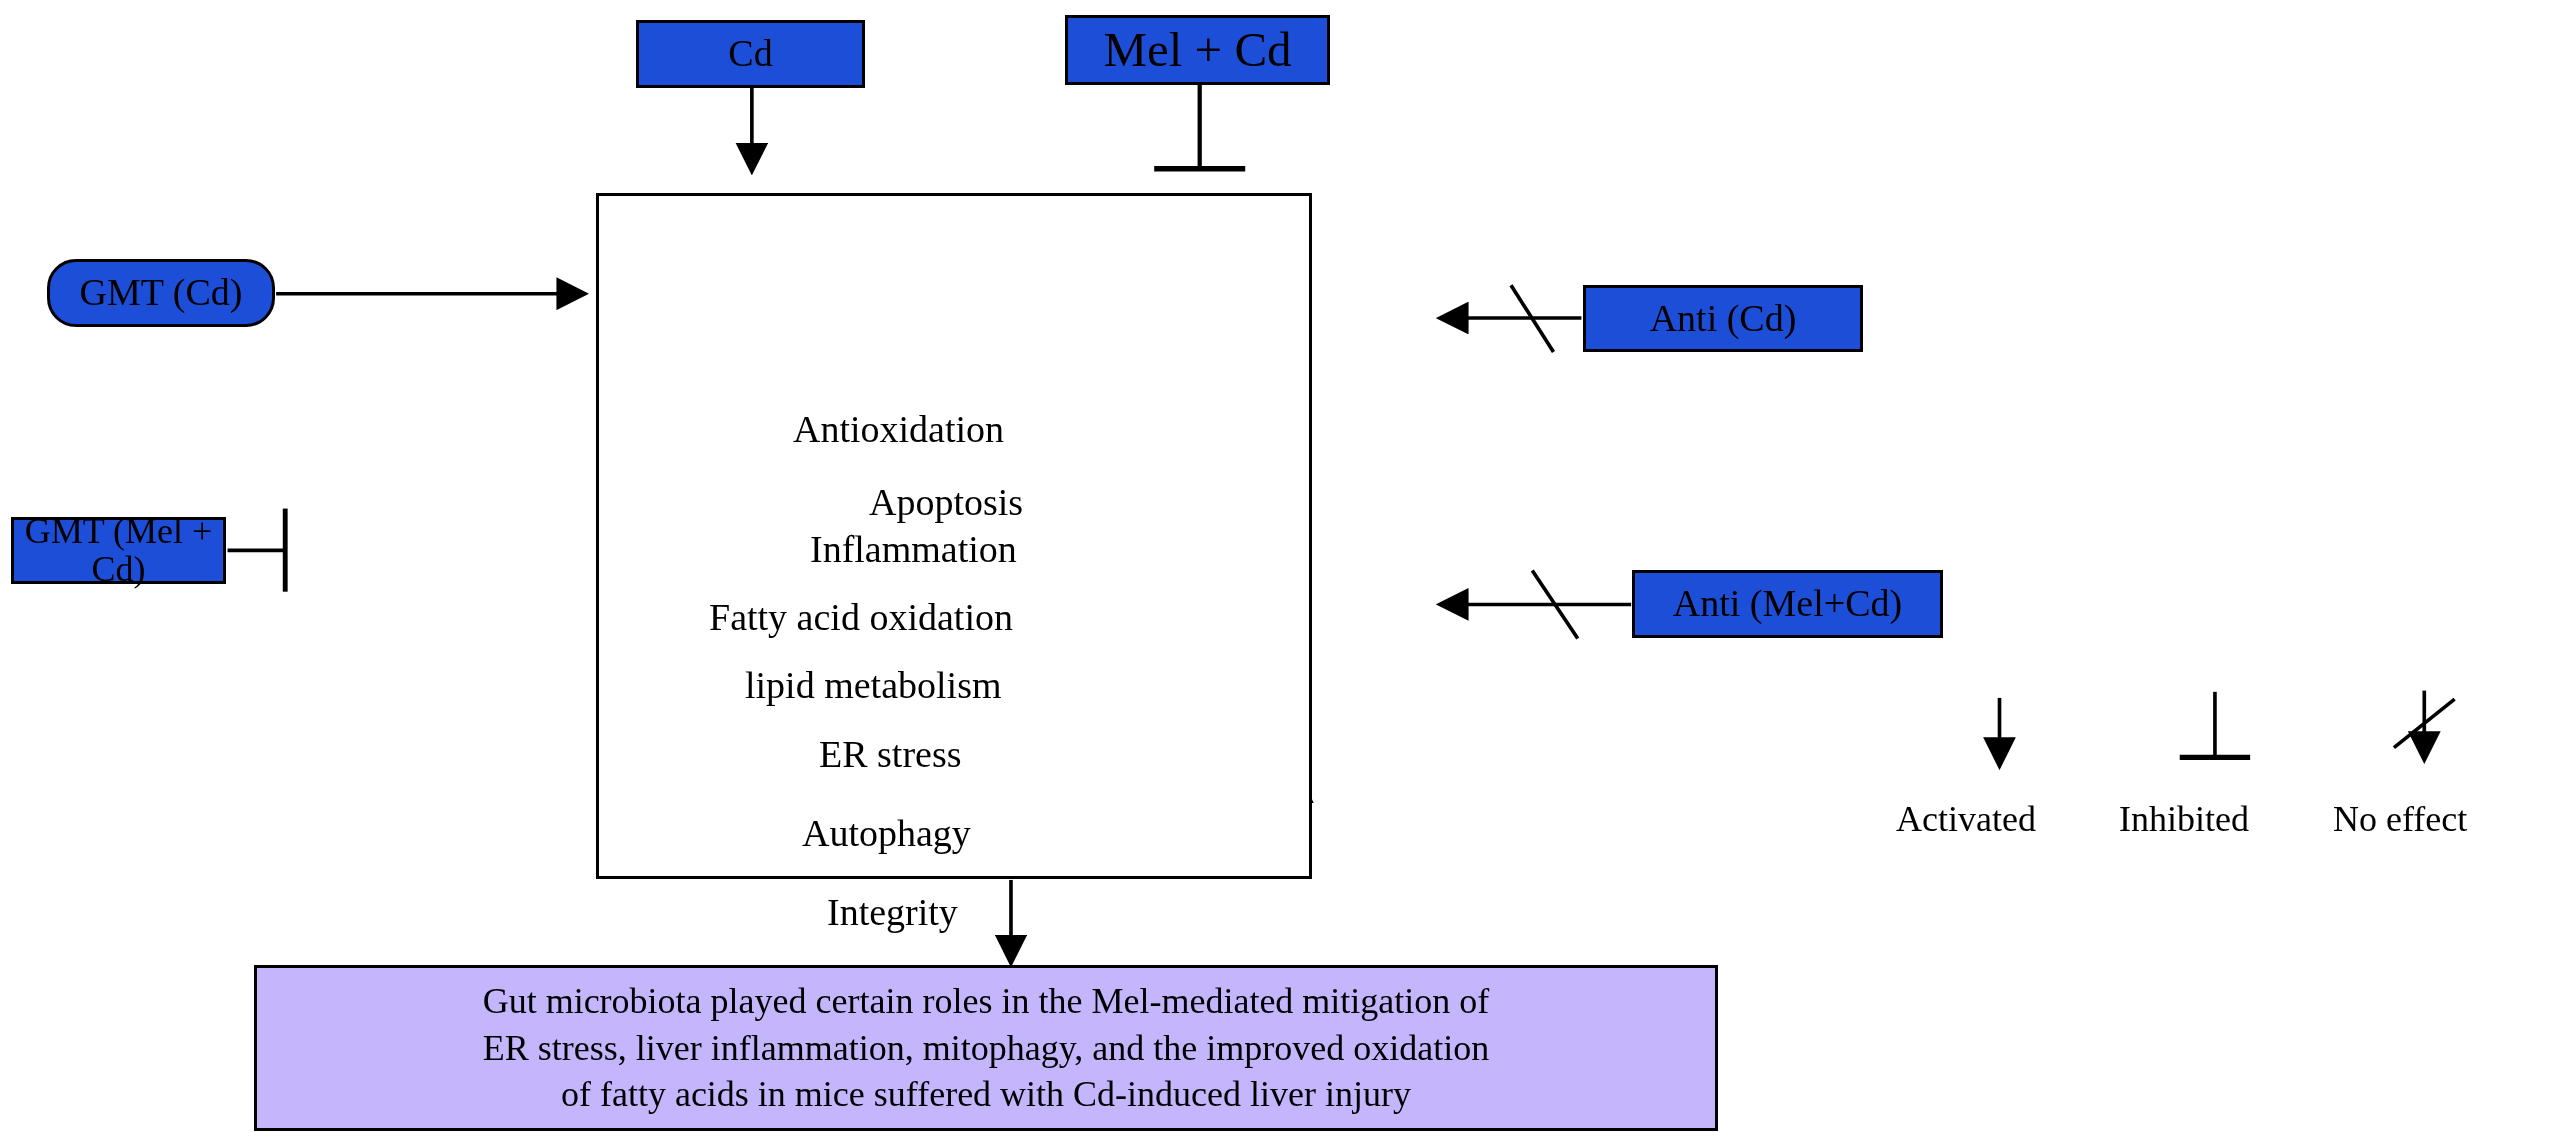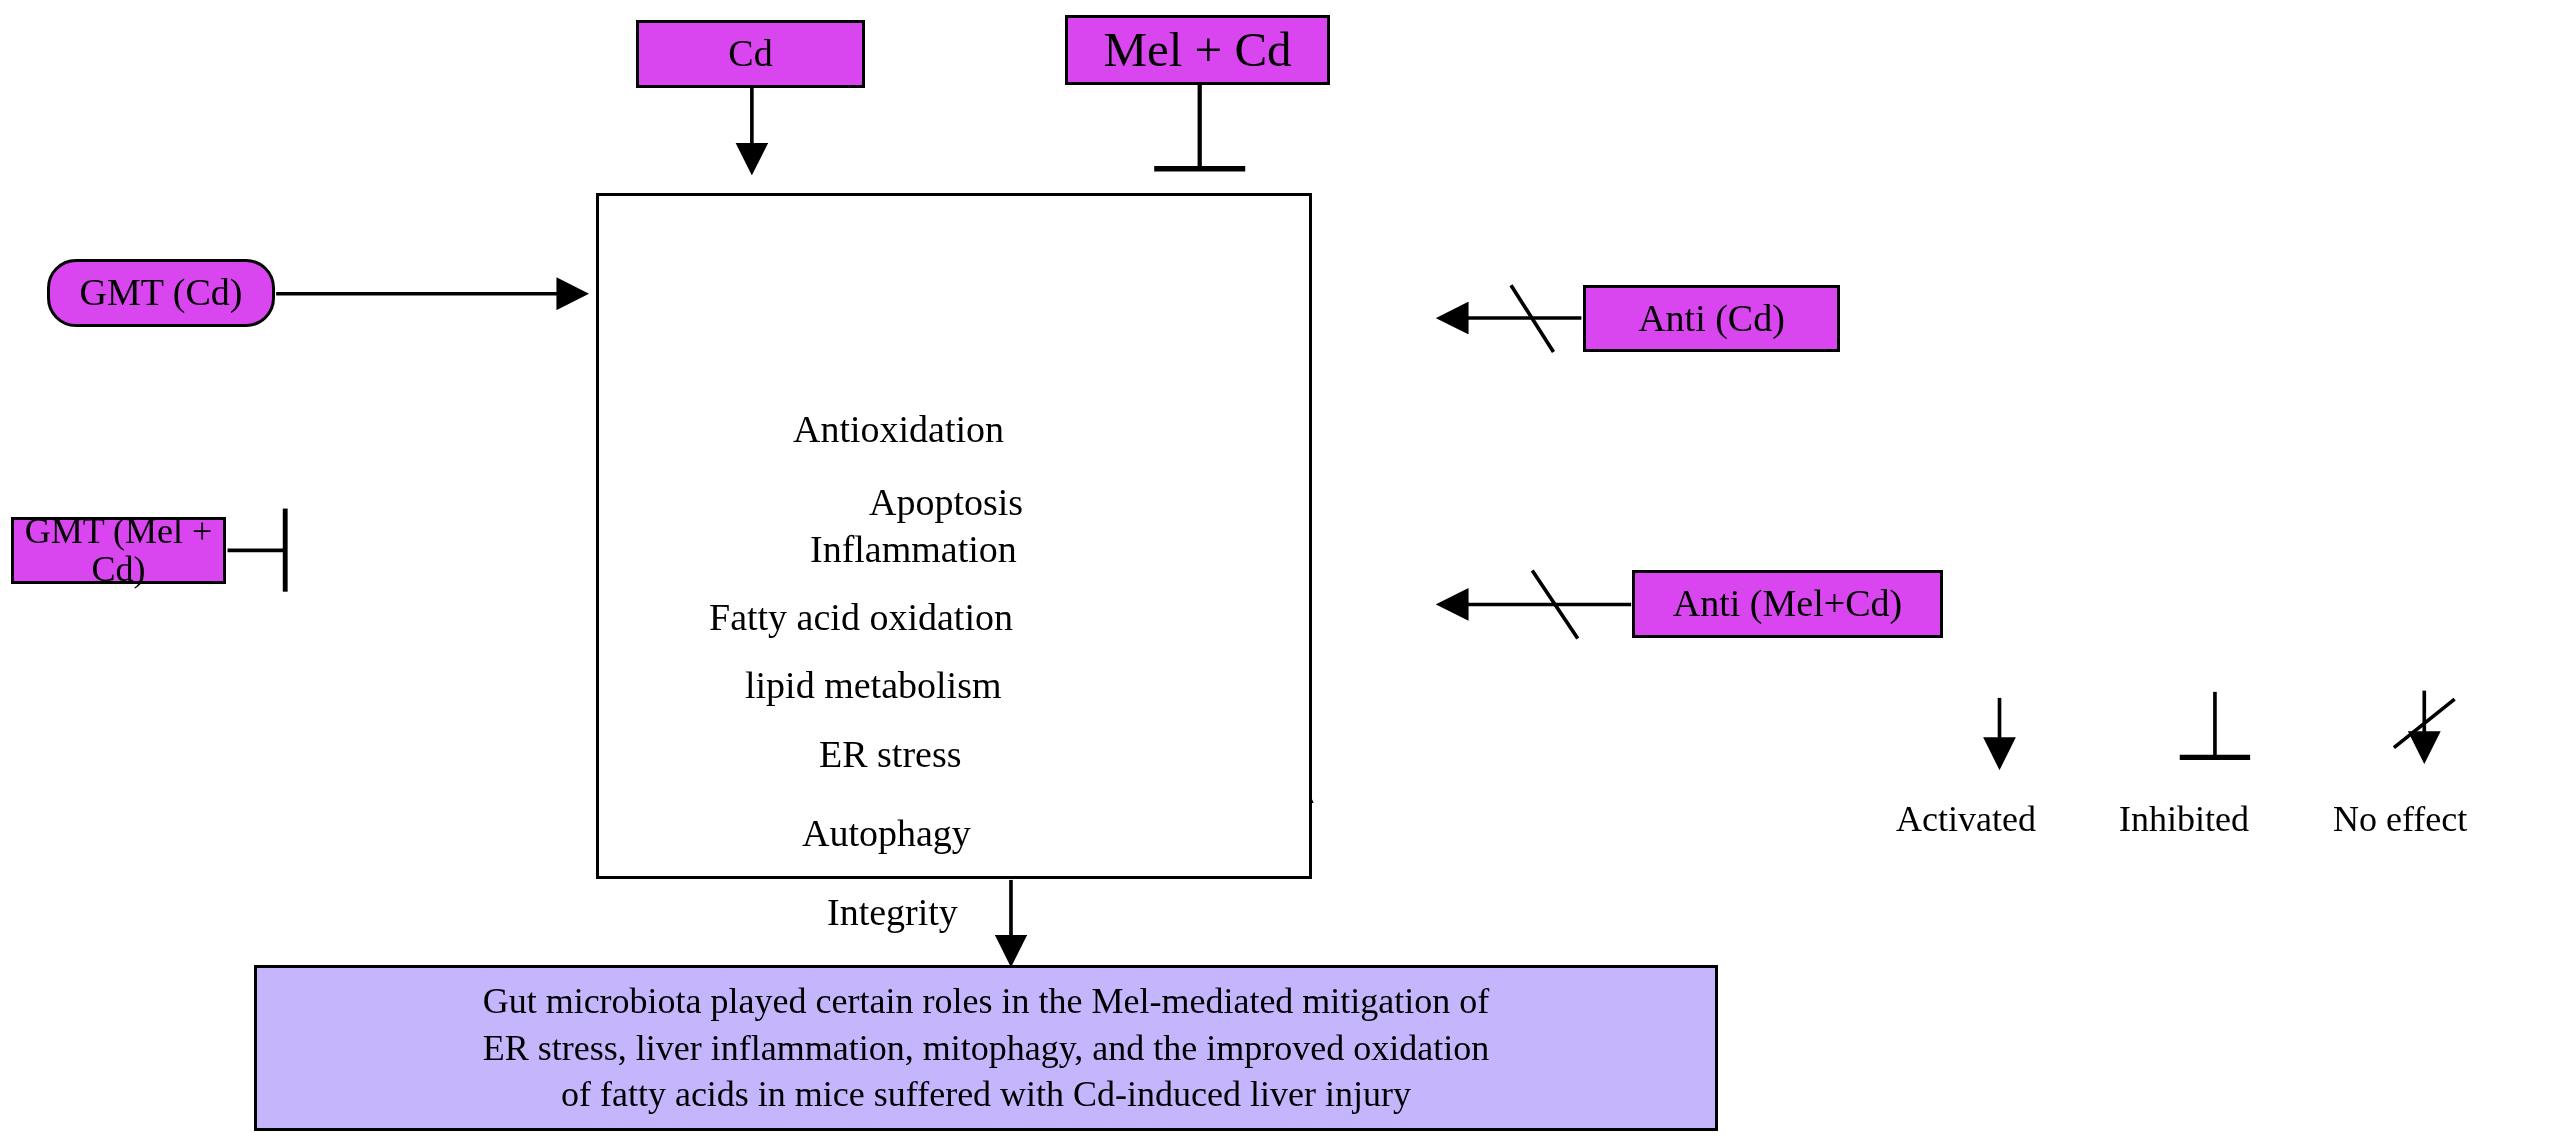--- a/index.html
+++ b/index.html
@@ -7,40 +7,40 @@
     position:relative;
     width:2576px;height:1147px;
     background:#ffffff;
     font-family:"Liberation Serif","DejaVu Serif",serif;
     color:#000000;
     overflow:hidden;
   }
   .box{
     position:absolute;
     border:3px solid #000;
-    background:#d946ef;
+    background:#1d4ed8;
     box-sizing:border-box;
     display:flex;
     align-items:center;
     justify-content:center;
     text-align:center;
     line-height:1.05;
   }
   .box span{display:block;}
 
   
   #box-cd{left:636px;top:20px;width:229px;height:68px;font-size:38px;}
   #box-melcd{left:1065px;top:14.6px;width:265px;height:70px;font-size:49px;}
 
   
   #box-gmt-cd{left:47px;top:259px;width:228px;height:68px;font-size:38px;border-radius:29px;}
   #box-gmt-melcd{left:11px;top:517px;width:215px;height:67px;font-size:36px;}
 
   
-  #box-anti-cd{left:1583px;top:285px;width:257px;height:67px;font-size:38px;}
+  #box-anti-cd{left:1583px;top:285px;width:280px;height:67px;font-size:38px;}
   #box-anti-melcd{left:1632px;top:570px;width:311px;height:68px;font-size:38px;}
 
   
   #central-box{
     left:596px;top:193px;width:716px;height:686px;
     border:3px solid #000;
     position:absolute;background:#fff;box-sizing:border-box;
   }
   .row{
     position:absolute;

